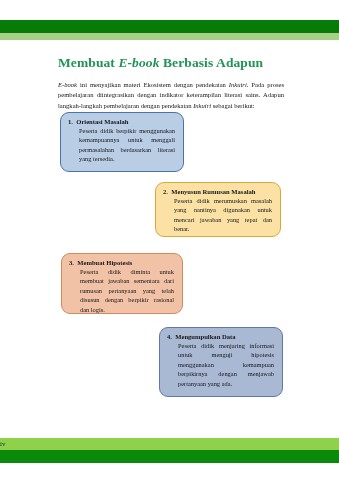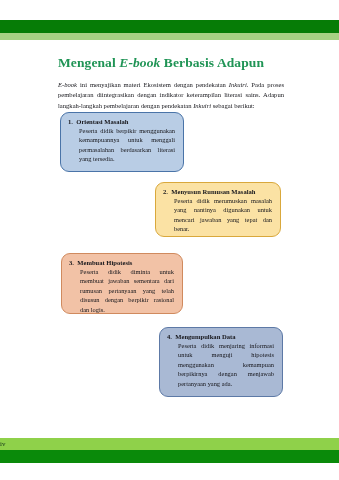--- a/index.html
+++ b/index.html
@@ -139,21 +139,21 @@
   }
 </style>
 </head>
 <body>
 
 <div id="page">
 
   <div class="bar-top-dark"></div>
   <div class="bar-top-light"></div>
 
-  <h1 class="doc-title"><span>Mengenal </span><i>E-book</i><span> Berbasis Adapun</span></h1>
+  <h1 class="doc-title"><span>Membuat </span><i>E-book</i><span> Berbasis Adapun</span></h1>
 
   <p class="intro"><i>E-book</i><span> ini menyajikan materi Ekosistem dengan pendekatan </span><i>Inkuiri</i><span>. Pada proses pembelajaran diintegrasikan dengan indikator keterampilan literasi sains. Adapun langkah-langkah pembelajaran dengan pendekatan </span><i>Inkuiri</i><span> sebagai berikut:</span></p>
 
   <div class="step-box" id="step-1">
     <p class="step-title"><span>1.</span>&nbsp;&nbsp;<span>Orientasi Masalah</span></p>
     <p class="step-body">Peserta didik berpikir menggunakan kemampuannya untuk menggali permasalahan berdasarkan literasi yang tersedia.</p>
   </div>
 
   <div class="step-box" id="step-2">
     <p class="step-title"><span>2.</span>&nbsp;&nbsp;<span>Menyusun Rumusan Masalah</span></p>

